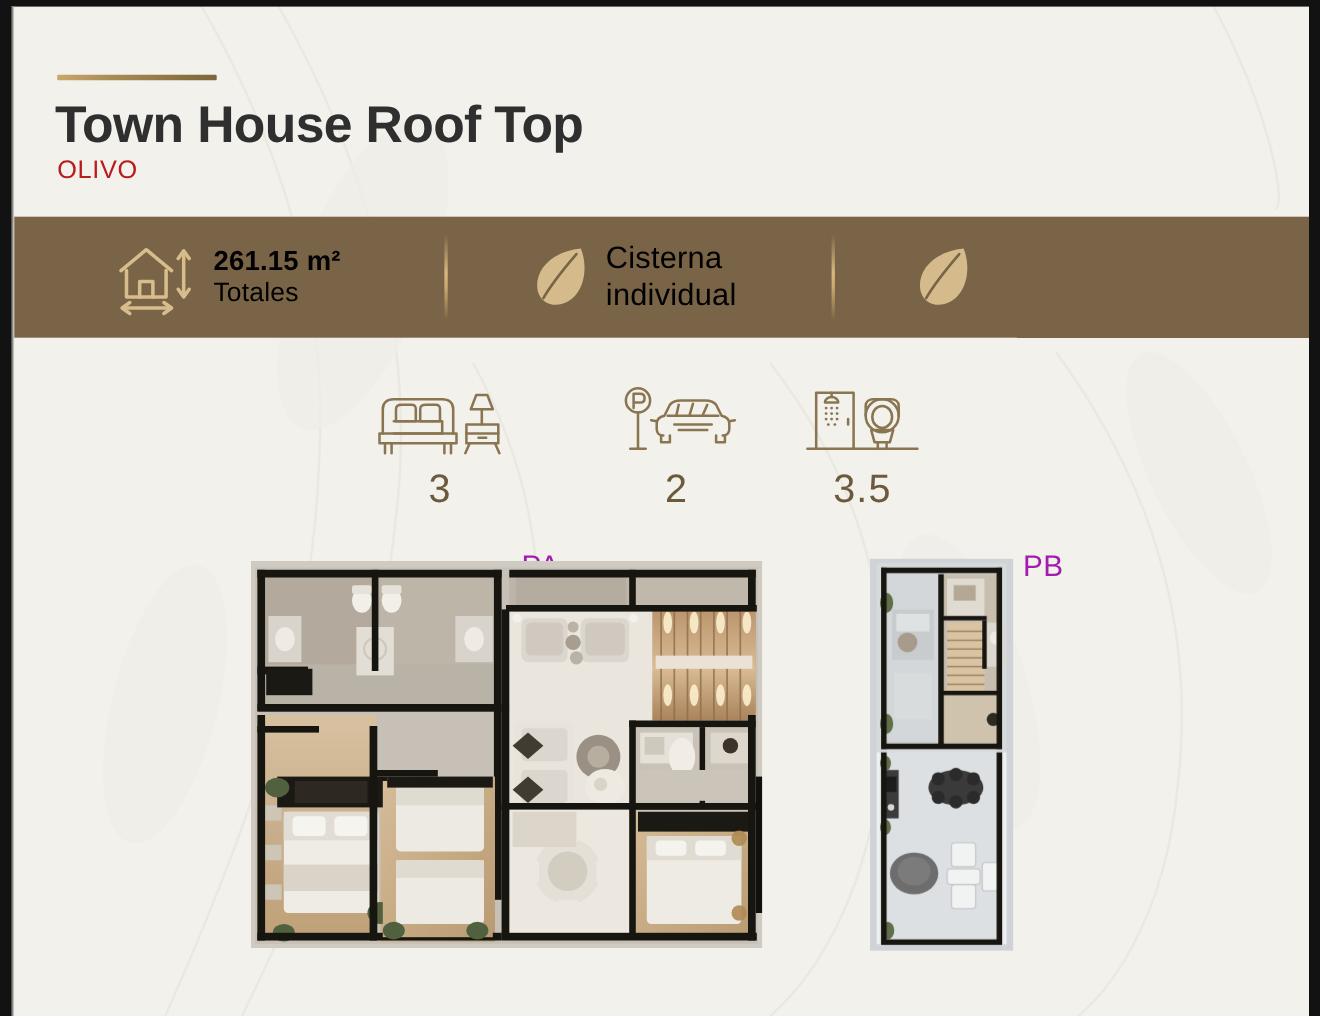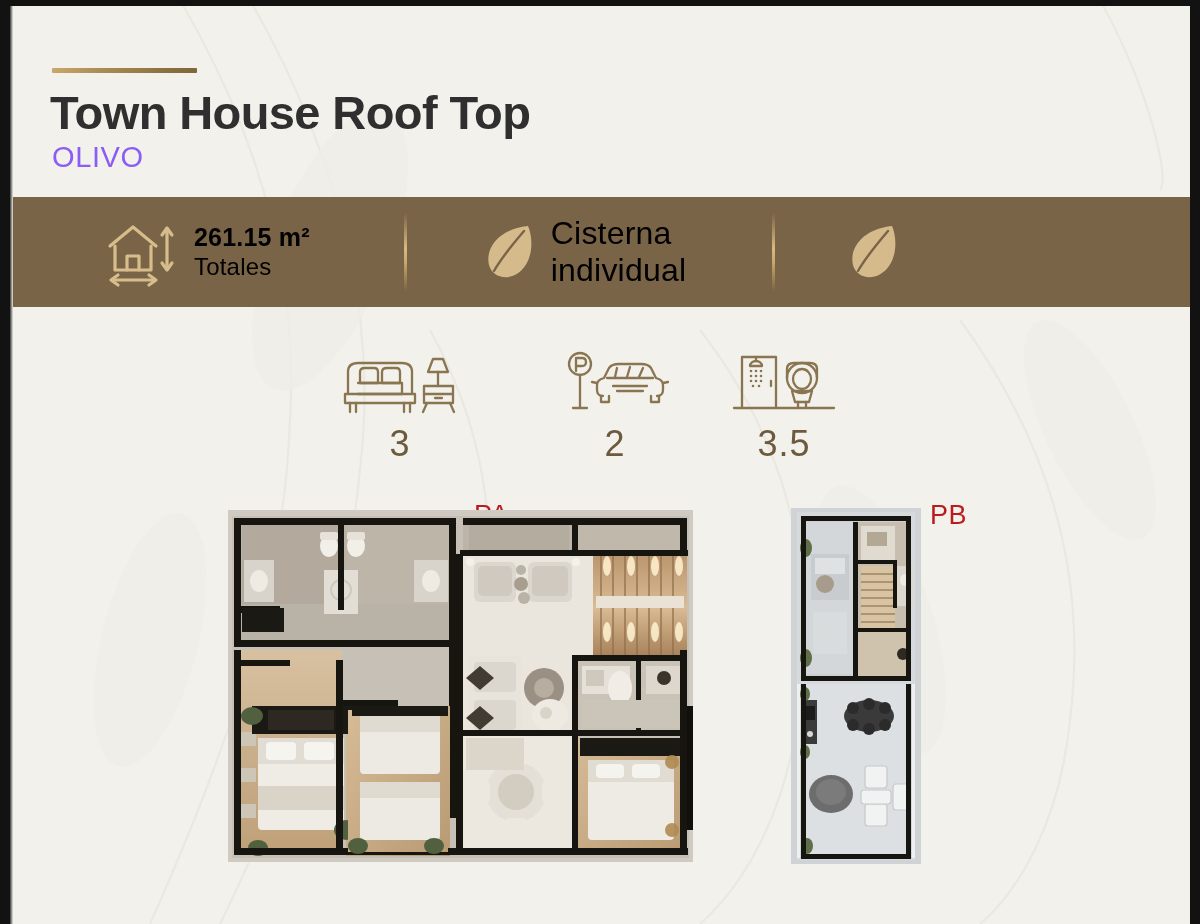--- a/index.html
+++ b/index.html
@@ -41,42 +41,42 @@
     background: linear-gradient(90deg,#c9a86d 0%,#a98a55 35%,#8d7342 75%,#7d663a 100%);
     border-radius: 1px;
   }
   .title {
     position: absolute; left: 50px; top: 80px;
     font-size: 47px; font-weight: 700; letter-spacing: -0.6px;
     color: #2f2f2f; line-height: 1.14; white-space: nowrap;
   }
   .subtitle {
     position: absolute; left: 52px; top: 136px;
-    font-size: 29px; font-weight: 400; letter-spacing: 0.6px;
-    color: #8b5cf6; line-height: 1.1; white-space: nowrap;
+    font-size: 23px; font-weight: 400; letter-spacing: 0.6px;
+    color: #b91c1c; line-height: 1.1; white-space: nowrap;
   }
 
   
   .feature-bar {
     position: absolute; left: 0; top: 197px; width: 1200px; height: 110px;
     background: #7a6447; z-index: 6;
     display: flex; align-items: center;
   }
   .feature {
     display: flex; align-items: center; gap: 16px;
     color: #000000; height: 100%;
   }
   .f1 { margin-left: 100px; }
   .f2 { margin-left: 76px; }
   .f3 { margin-left: 72px; }
   .feature-icon { flex: 0 0 auto; display: block; }
   .feature-text { line-height: 1.17; white-space: nowrap; }
   .feature-text .big   { font-size: 25px; font-weight: 700; letter-spacing: .2px; }
   .feature-text .small { font-size: 24px; font-weight: 400; letter-spacing: .2px; }
-  .feature-text .lite  { font-size: 32px; font-weight: 400; letter-spacing: .2px; }
+  .feature-text .lite  { font-size: 28px; font-weight: 400; letter-spacing: .2px; }
   .vdivider {
     width: 3px; height: 78px; flex: 0 0 auto;
     background: linear-gradient(180deg, rgba(214,181,126,0) 0%, #d8b97f 45%, #c9a96c 62%, rgba(214,181,126,0) 100%);
     border-radius: 2px;
   }
   .d1 { margin-left: 94px; }
   .d2 { margin-left: 86px; }
 
   
   .amenities {
@@ -87,21 +87,21 @@
   .amenity .glyph { height: 72px; display: flex; align-items: flex-end; justify-content: center; }
   .amenity .count {
     margin-top: 6px; font-size: 36px; font-weight: 400;
     color: #6d5a3d; letter-spacing: 1px; line-height: 1;
   }
   .am-bed  { left: 330px; top: 8px;  width: 140px; }
   .am-park { left: 545px; top: 8px;  width: 140px; }
   .am-bath { left: 714px; top: 8px;  width: 140px; }
   .plan-label {
     position: absolute; font-size: 27px; font-weight: 500;
-    color: #b91c1c; letter-spacing: .5px;
+    color: #a21caf; letter-spacing: .5px;
   }
   .lbl-pa { left: 474px; top: 500px; }
   .lbl-pb { left: 930px; top: 500px; }
   .plan-wrap { position: absolute; }
   .plan-pa { left: 228px; top: 510px; width: 465px; height: 352px; }
   .plan-pb { left: 791px; top: 508px; width: 130px; height: 356px; }
   .plan-wrap svg { display: block; width: 100%; height: 100%; }
 </style>
 </head>
 <body>

